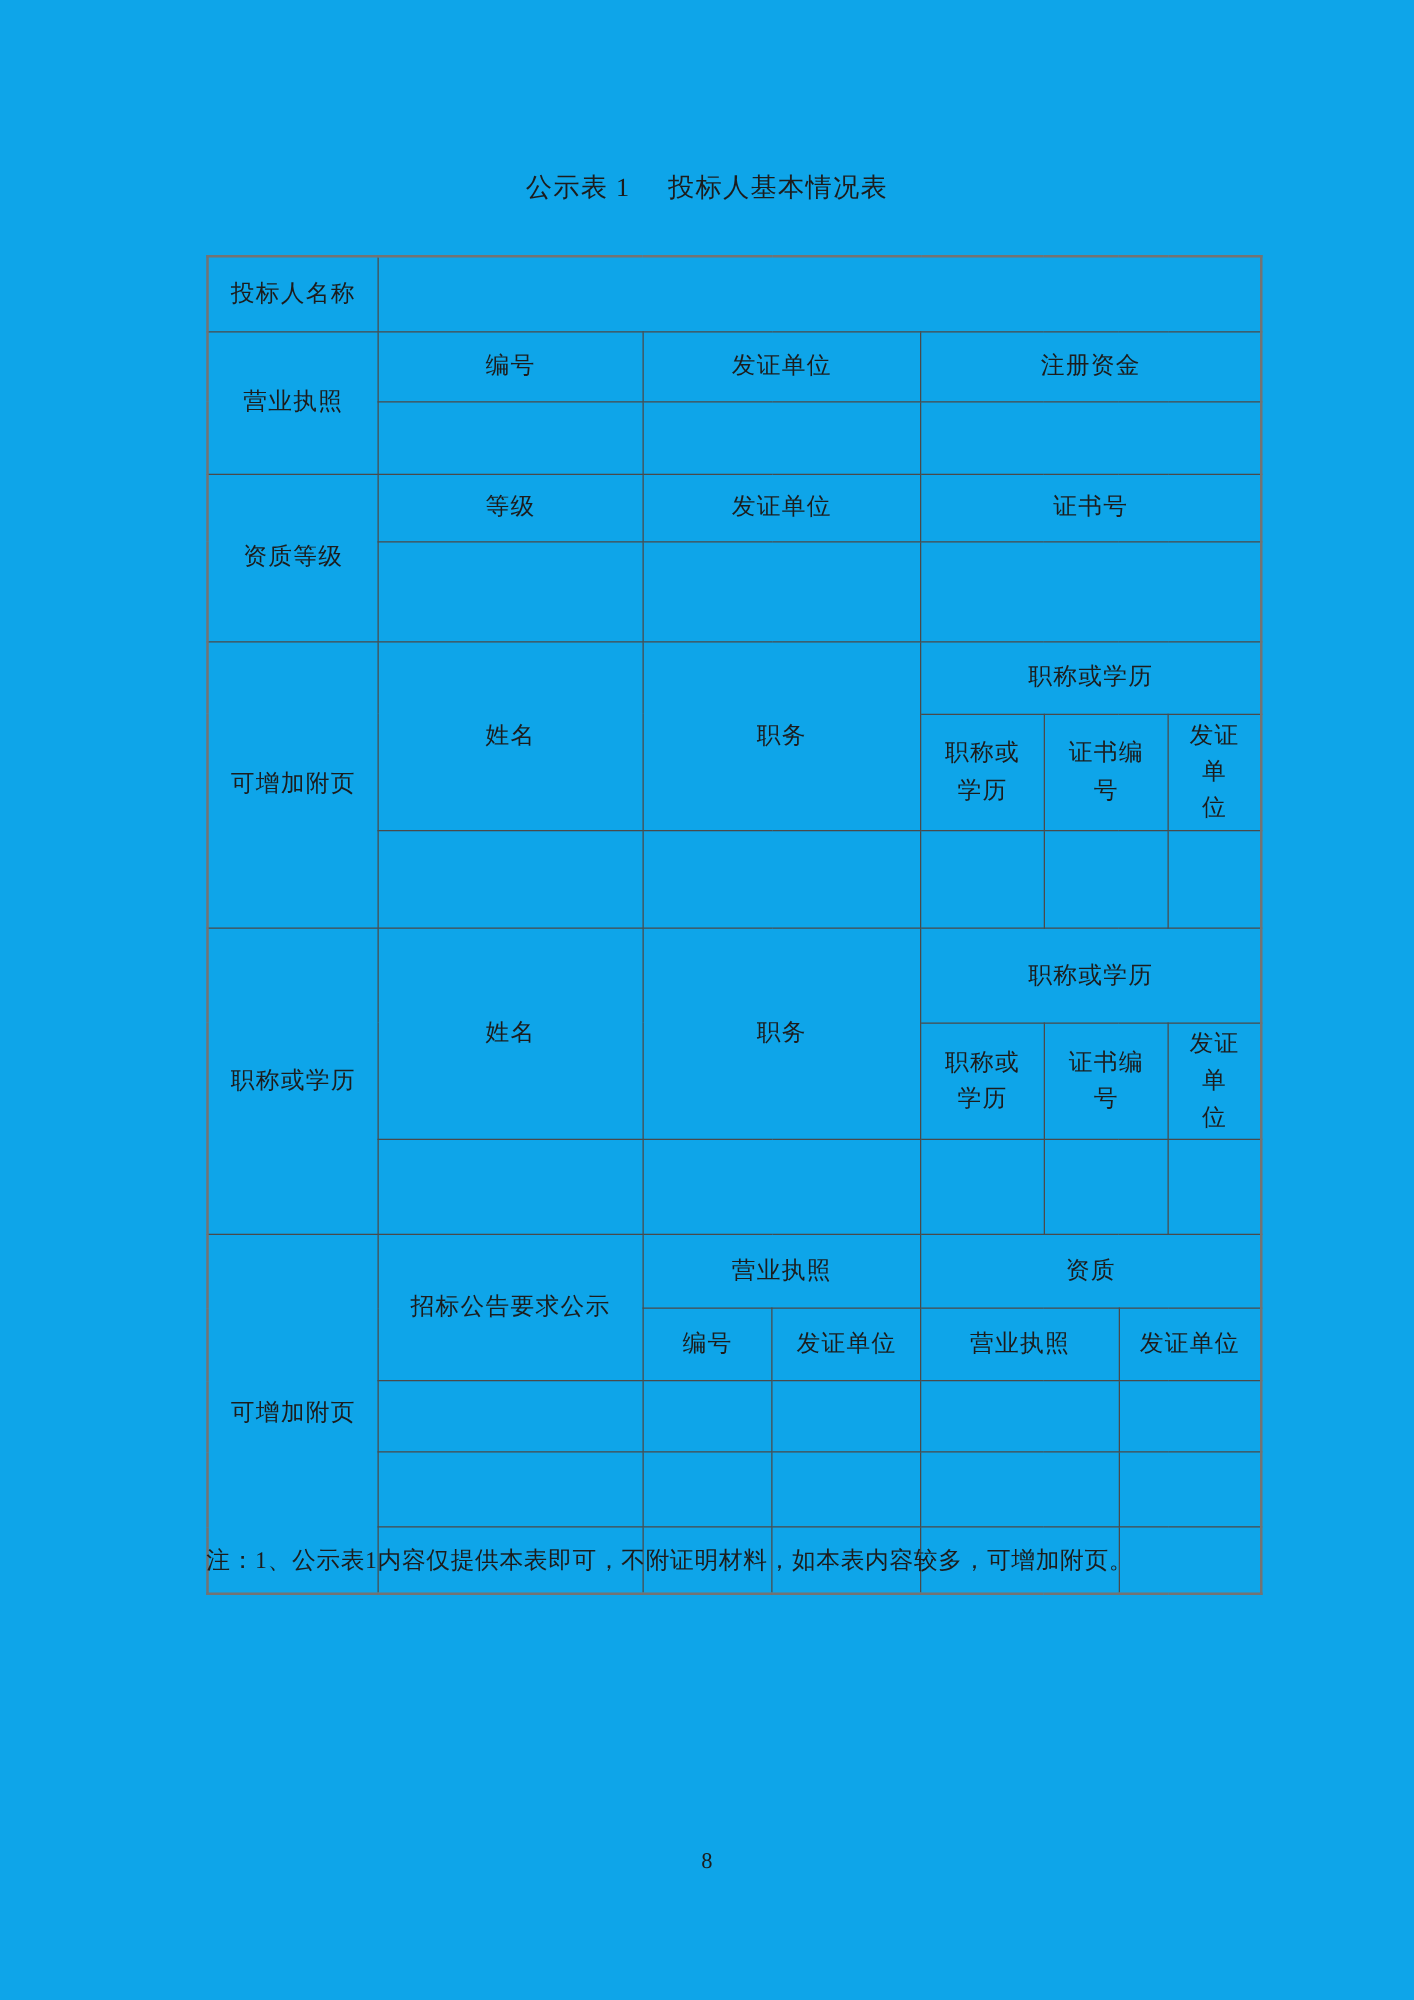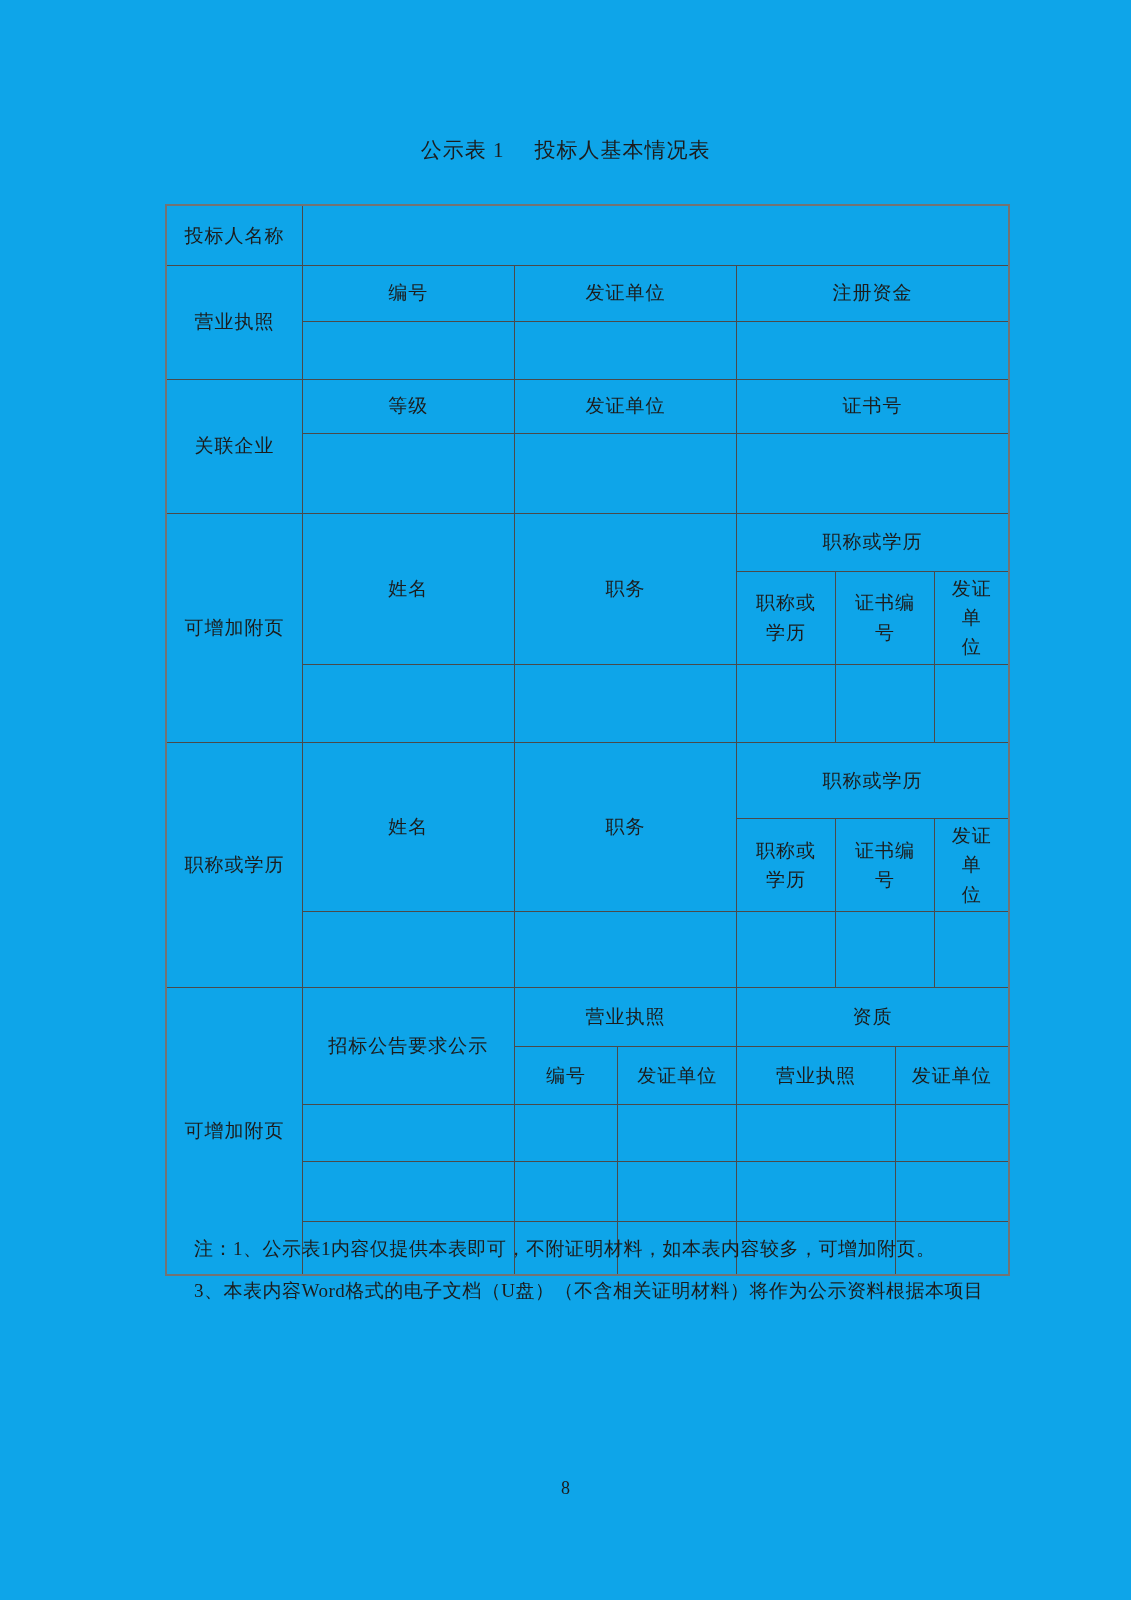--- a/index.html
+++ b/index.html
@@ -51,21 +51,20 @@
   }
   td.wrap2 { white-space: pre-line; padding: 2px 8px; }
   .notes {
     position: absolute;
     left: 165px;
     top: 1228px;
     width: 820px;
     font-size: 19px;
     color: #1c1c1c;
     letter-spacing: 0.5px;
-    margin-left: 29px;
   }
   .notes .note-line {
     height: 42px;
     line-height: 42px;
     white-space: nowrap;
   }
   .page-number {
     position: absolute;
     top: 1478px;
     left: 0;
@@ -106,21 +105,21 @@
         <td colspan="2">发证单位</td>
         <td colspan="4">注册资金</td>
       </tr>
       <tr style="height:58px">
         <td></td>
         <td colspan="2"></td>
         <td colspan="4"></td>
       </tr>
 
       <tr style="height:54px">
-        <td rowspan="2">关联企业</td>
+        <td rowspan="2">资质等级</td>
         <td>等级</td>
         <td colspan="2">发证单位</td>
         <td colspan="4">证书号</td>
       </tr>
       <tr style="height:80px">
         <td></td>
         <td colspan="2"></td>
         <td colspan="4"></td>
       </tr>
 
@@ -199,18 +198,17 @@
         <td></td>
         <td></td>
         <td colspan="2"></td>
         <td colspan="2"></td>
       </tr>
     </tbody>
   </table>
 
   <div class="notes">
     <div class="note-line">注：1、公示表1内容仅提供本表即可，不附证明材料，如本表内容较多，可增加附页。</div>
-    <div class="note-line">3、本表内容Word格式的电子文档（U盘）（不含相关证明材料）将作为公示资料根据本项目</div>
   </div>
 
   <div class="page-number">8</div>
 
 </div>
 
 </body></html>

